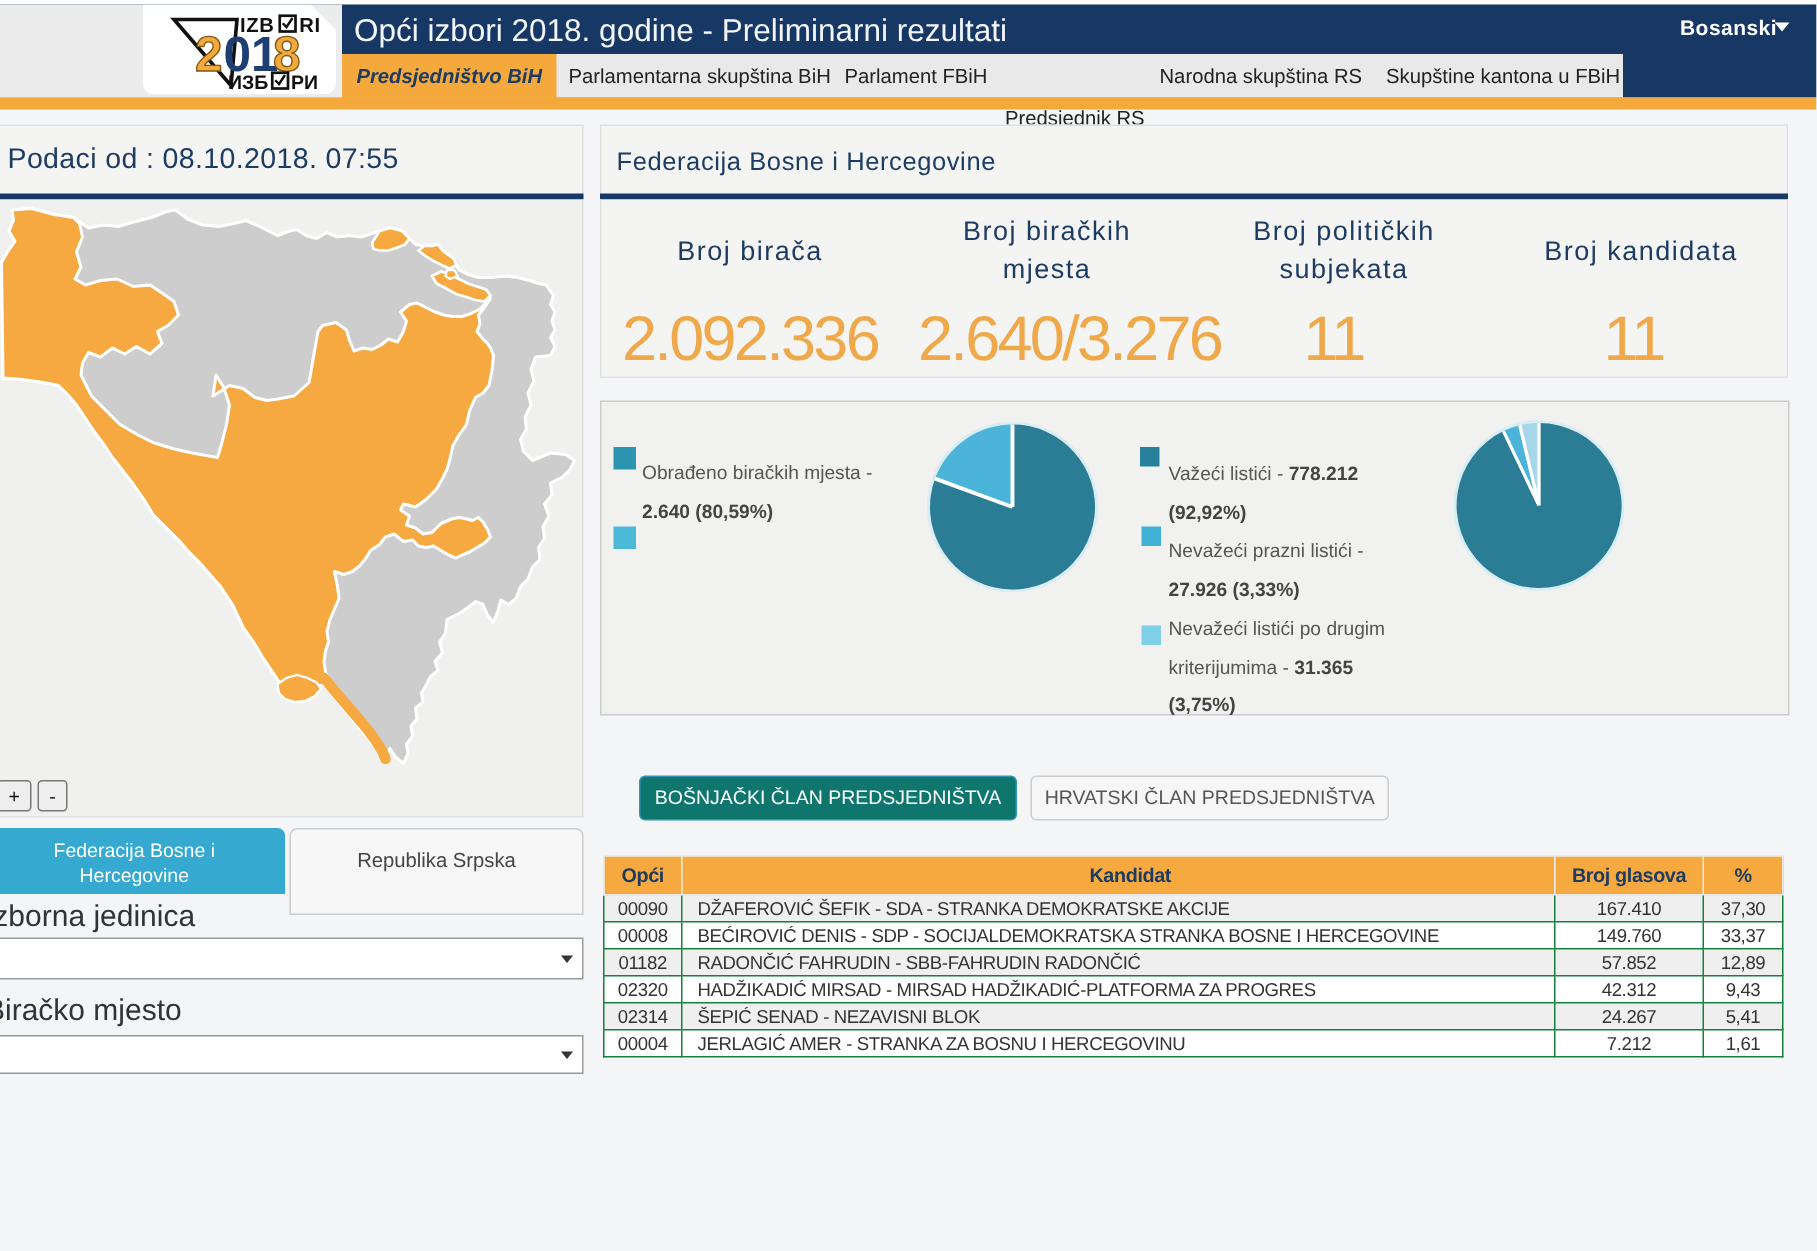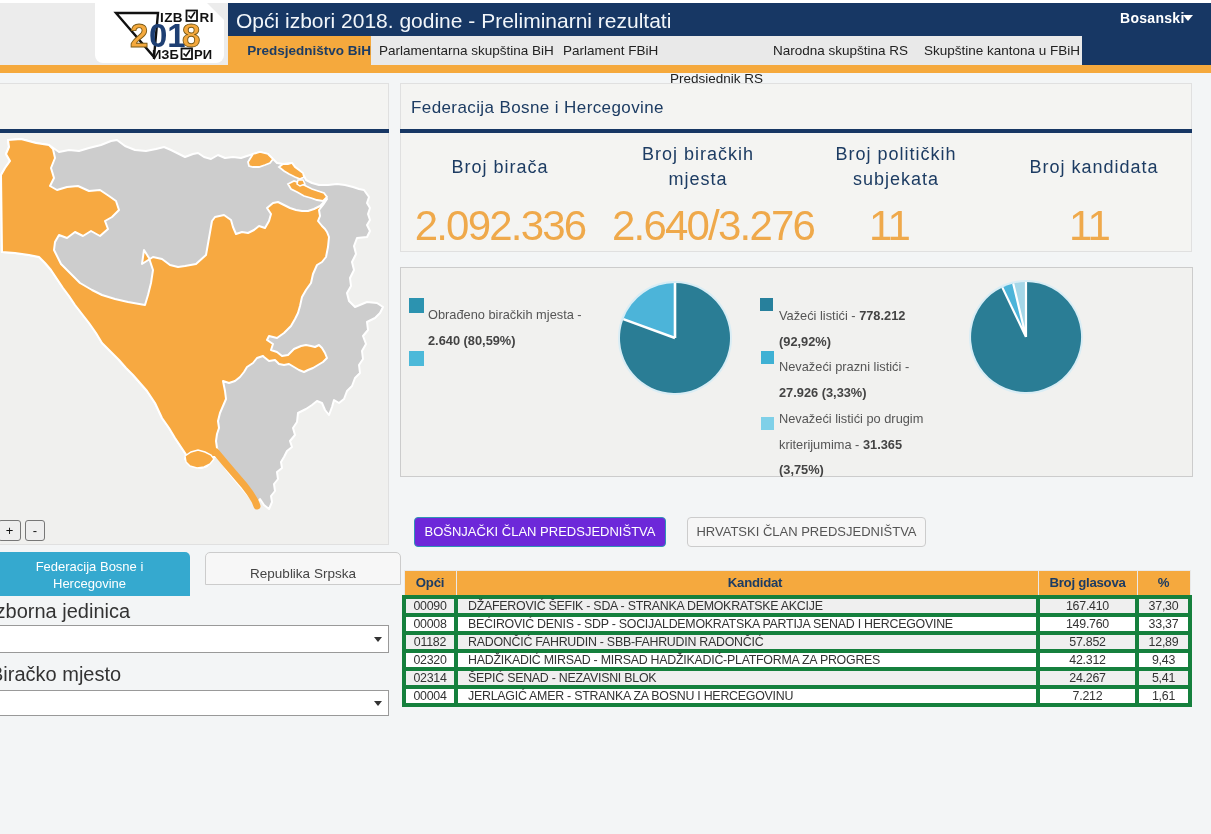--- a/index.html
+++ b/index.html
@@ -14,56 +14,56 @@
 #orangebar { left:0; top:65px; width:1211px; height:8px; background:#f5a93d; }
 #logogray { left:0; top:3px; width:228px; height:62px; background:#ececec; }
 #logobox { left:95px; top:3px; width:129px; height:60px; background:#fff;
   border-radius:0 0 8px 8px;
   clip-path: polygon(0 0, 112px 0, 129px 17px, 129px 60px, 0 60px); }
 #title { left:236px; top:9px; font-size:21px; color:#f2f6fa; letter-spacing:0; }
 #lang { left:1108px; top:10px; font-size:14px; font-weight:bold; color:#fff; letter-spacing:0.3px;padding-left:12px; }
 #langcaret { left:1183px; top:15px; width:0; height:0; border-left:5px solid transparent; border-right:5px solid transparent; border-top:6px solid #fff; }
 
 .navtab { top:36px; height:29px; line-height:29px; font-size:13.5px; color:#222; }
-#tab-active { left:228px; width:143px; background:#f5a93d; text-align:right; font-weight:bold; color:#1d3c63; }
+#tab-active { left:228px; width:143px; background:#f5a93d; text-align:center; font-weight:bold; color:#1d3c63;font-style:italic; }
 
 
 #lp-head { left:-11px; top:83px; width:400px; height:46px; background:#f4f4f2; border:1px solid #e0e0e0; border-bottom:none; }
 #lp-head-text { left:5px; top:96px; font-size:19px; color:#1d3c63; letter-spacing:0.25px; }
 #lp-line { left:-11px; top:129px; width:400px; height:4px; background:#173764; }
 #lp-map { left:-11px; top:133px; width:400px; height:412px; background:#f0f0ee; border:1px solid #e0e0e0; border-top:none; }
 .zoombtn { top:520px; width:23px; height:21px; background:#eee; border:1px solid #777; border-radius:3px; font-size:13px; text-align:center; line-height:19px; color:#111; }
 #zplus { left:-2px; }
 #zminus { left:25px; width:20px; }
 #tab-fbih { left:-11px; top:552px; width:201px; height:44px; background:#35a9cf; border-radius:5px 5px 0 0; color:#fff; font-size:13px; text-align:center; padding-top:6px; line-height:17px; }
-#tab-rs { left:193px; top:552px; width:196px; height:33px; background:#f7f7f7; border:1px solid #ccc; border-radius:5px 5px 0 0; color:#444; font-size:13.5px; text-align:center; line-height:41px;margin-left:12px; }
+#tab-rs { left:193px; top:552px; width:196px; height:58px; background:#f7f7f7; border:1px solid #ccc; border-radius:5px 5px 0 0; color:#444; font-size:13.5px; text-align:center; line-height:41px; }
 .sel-label { font-size:20px; color:#333; }
 .selbox { left:-11px; width:400px; height:26px; background:#fff; border:1px solid #999; font-size:13px; color:#333; line-height:24px; padding-left:4px; }
 .selcaret { width:0; height:0; border-left:4.5px solid transparent; border-right:4.5px solid transparent; border-top:5px solid #333; }
 
 
 #rp-head { left:400px; top:83px; width:792px; height:46px; background:#f4f4f2; border:1px solid #e0e0e0; border-bottom:none; }
 #rp-head-text { left:411px; top:98px; font-size:17px; color:#1d3c63; letter-spacing:0.4px; }
 #rp-line { left:400px; top:129px; width:792px; height:4px; background:#173764; }
 #rp-stats { left:400px; top:133px; width:792px; height:119px; background:#f4f4f2; border:1px solid #e0e0e0; border-top:none; }
 .stat-label { top:142px; width:198px; height:50px; text-align:center; font-size:18px; color:#1d3c63; line-height:25px; letter-spacing:1px; display:flex; align-items:center; justify-content:center; }
 .stat-num { top:205px; width:198px; text-align:center; font-size:42px; line-height:42px; color:#efa94b; letter-spacing:-1.8px; }
 
 #piebox { left:400px; top:267px; width:793px; height:210px; background:#f1f1ef; border:1px solid #ccc; }
 .legsq { width:15px; height:15px; }
 .legtext { font-size:12.8px; color:#555; line-height:25.5px;margin-top:20px; }
 .legtext b { color:#444; }
 
-#btn1 { left:414px; top:517px; width:252px; height:30px; background:#6d28d9; border:1px solid #2f94b5; border-radius:4px; color:#fff; font-size:13px; text-align:center; line-height:28px; }
+#btn1 { left:426px; top:517px; width:252px; height:30px; background:#0f766e; border:1px solid #2f94b5; border-radius:4px; color:#fff; font-size:13px; text-align:center; line-height:28px; }
 #btn2 { left:687px; top:517px; width:239px; height:30px; background:#f6f6f6; border:1px solid #ccc; border-radius:4px; color:#555; font-size:13px; text-align:center; line-height:28px; }
 
 
 #tbl { left:402px; top:570px; border-collapse:collapse; font-size:12.4px; color:#333; letter-spacing:-0.25px; }
 #tbl th { background:#f5a93e; color:#1d3c63; font-size:13.2px; font-weight:bold; height:26px; border:1px solid #e9e9e9; }
-#tbl td { height:18px; border:4px solid #15803d; padding:0; }
+#tbl td { height:18px; border:1px solid #15803d; padding:0; }
 #tbl .c1 { width:52px; text-align:center; }
 #tbl .c2 { width:582px; text-align:left; padding-left:10px; }
 #tbl .c3 { width:99px; text-align:center; }
 #tbl .c4 { width:53px; text-align:center; }
 #tbl tr.odd td { background:#efefef; }
 #tbl tr.even td { background:#fff; }
 </style>
 </head>
 <body>
 <div id="page">
@@ -94,20 +94,21 @@
   <div class="abs" id="langcaret"></div>
 
   <div class="abs navtab" id="tab-active">Predsjedništvo BiH</div>
   <div class="abs navtab" style="left:379px;">Parlamentarna skupština BiH</div>
   <div class="abs navtab" style="left:563px;">Parlament FBiH</div>
   <div class="abs navtab" style="left:670px;margin-top:28px;">Predsjednik RS</div>
   <div class="abs navtab" style="left:773px;">Narodna skupština RS</div>
   <div class="abs navtab" style="left:924px;">Skupštine kantona u FBiH</div>
 
   <div class="abs" id="lp-head"></div>
+  <div class="abs" id="lp-head-text">Podaci od : 08.10.2018. 07:55</div>
   <div class="abs" id="lp-line"></div>
   <div class="abs" id="lp-map">
     <svg width="398" height="410" viewBox="0 0 398 410">
       <g transform="translate(11,-133)">
 
         <path d="M7,140 L20,139 L35,143 L48,145 L58,152 L68,150 L78,151 L88,148 L100,145 L110,141 L116,140 L124,146 L134,150 L145,151 L155,149 L163,147 L170,150 L178,154 L184,157 L192,154 L197,153 L203,157 L210,159 L217,155 L224,158 L232,157 L240,158 L252,154 L259,152 L267,154 L272,159 L276,163 L282,164 L291,163 L294,167 L299,171 L303,176 L305,180 L311,183 L318,185 L327,185 L336,184 L344,185 L352,187 L358,189 L363,190 L368,197 L366,203 L369,208 L367,214 L369,220 L366,225 L369,231 L366,237 L356,238 L353,246 L355,254 L351,262 L353,270 L349,278 L350,286 L346,293 L348,301 L354,307 L366,302 L376,303 L382,307 L379,313 L374,318 L366,322 L367,330 L362,336 L365,344 L361,351 L362,359 L358,365 L359,373 L354,378 L351,386 L346,391 L343,399 L338,403 L333,400 L331,407 L328,415 L324,410 L321,403 L316,401 L311,405 L305,409 L297,413 L296,422 L292,428 L294,435 L289,441 L291,447 L286,451 L283,457 L280,462 L281,468 L276,472 L277,479 L273,484 L274,491 L270,496 L271,502 L268,509 L263,505 L259,499 L255,504 L250,499 L246,494 L241,488 L236,482 L231,476 L226,470 L222,464 L219,460 L216,457 L212,457 L209,461 L206,466 L200,468 L193,466 L187,463 L184,459 L186,456 L184,453 L180,447 L174,438 L168,428 L161,418 L154,403 L146,391 L139,383 L132,375 L125,368 L118,360 L110,352 L101,343 L95,333 L88,323 L81,314 L74,305 L68,296 L62,288 L56,279 L50,270 L44,263 L38,257 L28,255 L14,253 L1,252 L0,175 L4,168 L9,161 L5,154 L8,147 Z" fill="#cdcdcd" stroke="#fff" stroke-width="2" stroke-linejoin="round"></path>
 
         <path d="M7,140 L20,139 L35,143 L48,145 L52,149 L54,158 L50,168 L53,178 L49,186 L56,190 L66,187 L77,186 L88,191 L99,190 L108,196 L115,201 L118,210 L111,217 L104,221 L107,229 L99,236 L90,231 L82,236 L74,232 L66,238 L58,235 L54,242 L53,250 L60,264 L70,274 L79,283 L91,290 L101,295 L114,299 L127,302 L144,305 L147,295 L150,283 L152,270 L148,258 L143,250 L141,264 L152,257 L161,259 L169,265 L177,267 L184,266 L195,264 L205,255 L211,221 L214,217 L223,215 L230,220 L232,227 L235,234 L241,232 L247,233 L253,230 L258,226 L264,228 L268,221 L270,214 L266,208 L272,203 L277,202 L283,205 L289,208 L295,210 L301,211 L307,211 L313,209 L319,206 L324,201 L326,199 L322,205 L318,210 L319,216 L317,221 L321,226 L324,229 L326,232 L328,237 L327,247 L325,257 L321,262 L316,265 L312,274 L310,283 L305,290 L301,297 L299,306 L297,313 L294,319 L290,326 L283,333 L276,338 L268,336 L266,340 L272,344 L270,350 L276,352 L281,356 L287,355 L293,349 L300,346 L305,345 L310,346 L314,347 L318,345 L321,348 L324,353 L326,358 L322,362 L317,365 L312,368 L307,370 L303,372 L298,370 L293,367 L288,364 L283,365 L278,364 L274,360 L268,361 L263,357 L262,356 L256,358 L252,363 L246,367 L243,372 L239,377 L234,381 L228,383 L222,381 L224,391 L225,399 L222,406 L219,413 L217,421 L218,428 L216,434 L215,441 L216,448 L218,454 L222,459 L225,464 L229,470 L234,477 L239,483 L244,489 L249,495 L253,500 L255,504 L250,499 L246,494 L241,488 L236,482 L231,476 L226,470 L222,464 L219,460 L216,457 L212,457 L209,461 L206,466 L200,468 L193,466 L187,463 L184,459 L186,456 L184,453 L180,447 L174,438 L168,428 L161,418 L154,403 L146,391 L139,383 L132,375 L125,368 L118,360 L110,352 L101,343 L95,333 L88,323 L81,314 L74,305 L68,296 L62,288 L56,279 L50,270 L44,263 L38,257 L28,255 L14,253 L1,252 L0,175 L4,168 L9,161 L5,154 L8,147 Z" fill="#f7a941" stroke="#fff" stroke-width="2" stroke-linejoin="round"></path>
 
         <path d="M215,452 L220,458 L225,464 L231,471 L237,478 L243,485 L249,493 L254,501 L256,506" fill="none" stroke="#f7a941" stroke-width="7" stroke-linecap="round"></path>
@@ -197,21 +198,21 @@
           <th class="c4">%</th>
         </tr>
     <tr class="odd">
           <td class="c1">00090</td>
           <td class="c2">DŽAFEROVIĆ ŠEFIK - SDA - STRANKA DEMOKRATSKE AKCIJE</td>
           <td class="c3">167.410</td>
           <td class="c4">37,30</td>
         </tr>
     <tr class="even">
           <td class="c1">00008</td>
-          <td class="c2">BEĆIROVIĆ DENIS - SDP - SOCIJALDEMOKRATSKA PARTIJA SENAD I HERCEGOVINE</td>
+          <td class="c2">BEĆIROVIĆ DENIS - SDP - SOCIJALDEMOKRATSKA STRANKA BOSNE I HERCEGOVINE</td>
           <td class="c3">149.760</td>
           <td class="c4">33,37</td>
         </tr>
     <tr class="odd">
           <td class="c1">01182</td>
           <td class="c2">RADONČIĆ FAHRUDIN - SBB-FAHRUDIN RADONČIĆ</td>
           <td class="c3">57.852</td>
           <td class="c4">12,89</td>
         </tr>
     <tr class="even">

